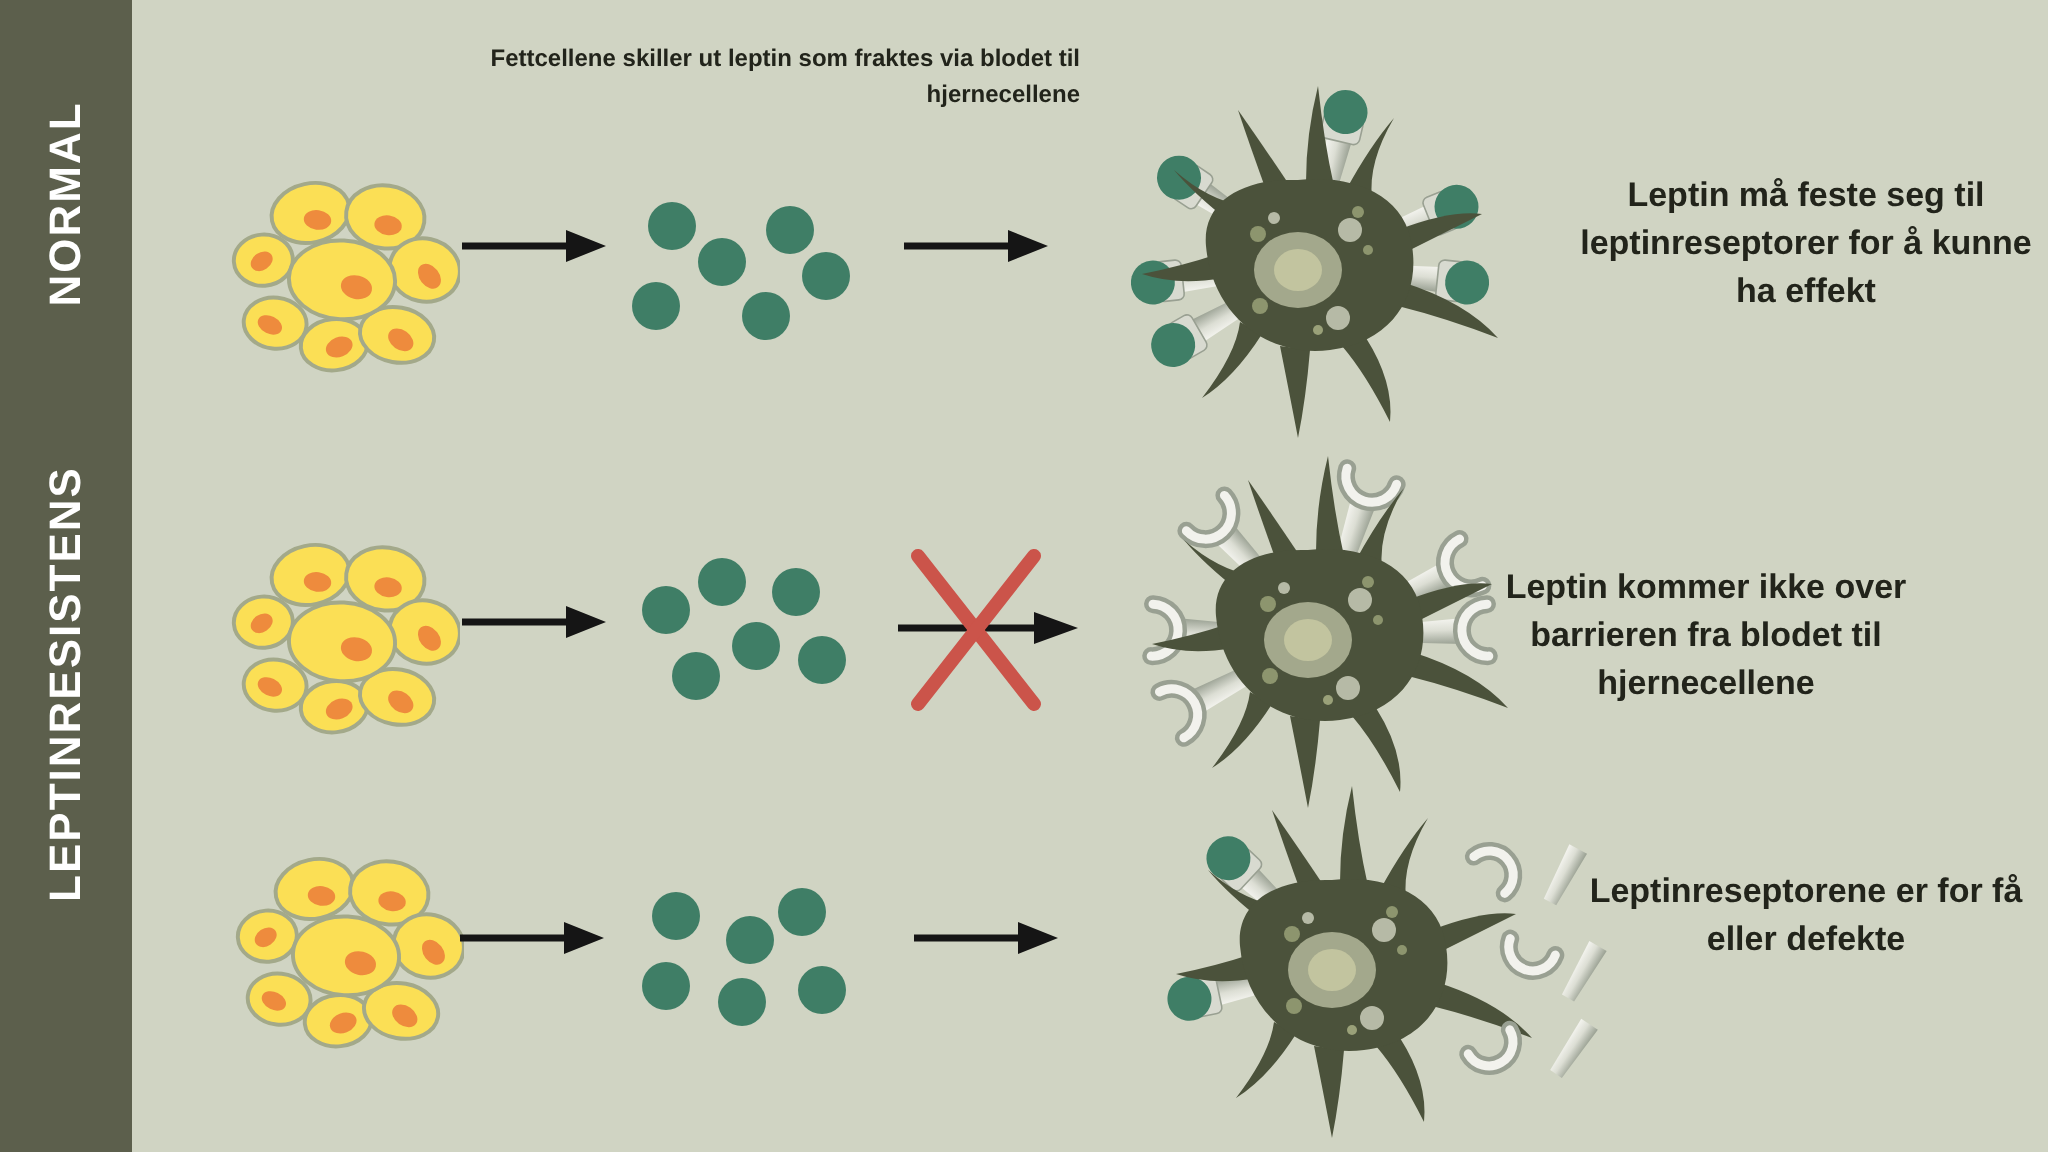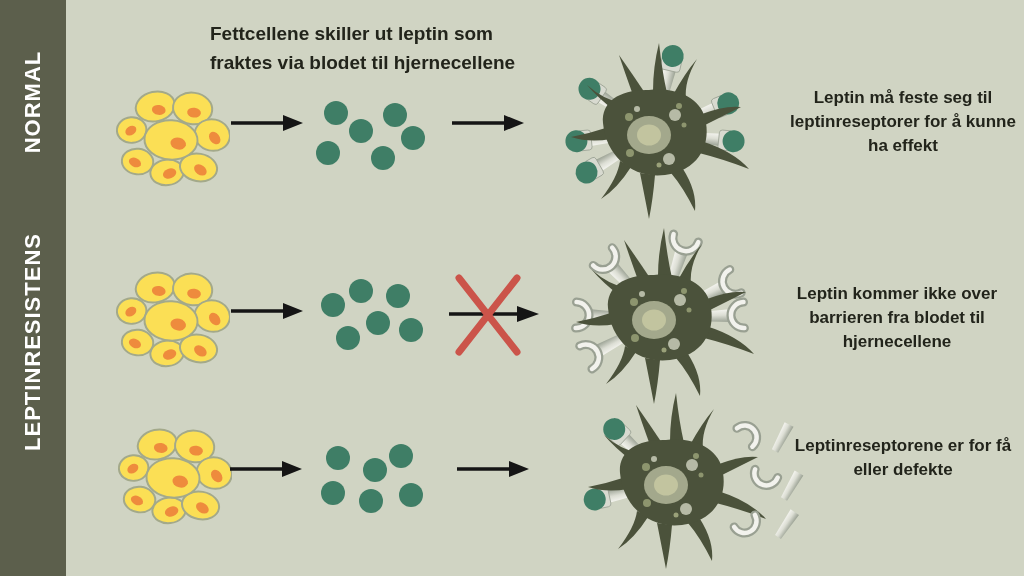--- a/index.html
+++ b/index.html
@@ -32,22 +32,22 @@
   }
   .vlabel{
     position:absolute;left:33px;
     transform:translate(-50%,-50%) rotate(-90deg);
     white-space:nowrap;
     color:var(--sidebar-text);
     font-size:22px;font-weight:700;letter-spacing:1px;
   }
   .caption{
     position:absolute;left:210px;top:20px;width:330px;
-    text-align:left;color:var(--text);
-    font-size:19px;font-weight:700;line-height:1.5;
+    text-align:right;color:var(--text);
+    font-size:12px;font-weight:700;line-height:1.5;
   }
   .annotation{
     position:absolute;width:250px;text-align:center;color:var(--text);
     font-size:17px;font-weight:700;line-height:1.42;
   }
   .fig{position:absolute;display:block;}
   .dot{fill:var(--leptin-dot);}
   .soma-fill{fill:var(--neuron-body);}
   .fatcell{fill:var(--fat-cell);stroke:var(--fat-cell-outline);stroke-width:2;}
   .fatnuc{fill:var(--fat-cell-nucleus);}
@@ -279,21 +279,21 @@
     </svg>
     <svg class="fig" style="left:443px;top:268px" width="110" height="92" viewBox="0 0 110 92">
       <line class="arrow-line" x1="6" y1="46" x2="78" y2="46"></line>
       <polygon class="arrow-head" points="74,38 96,46 74,54"></polygon>
       <line class="xmark" x1="16" y1="10" x2="74" y2="84"></line>
       <line class="xmark" x1="74" y1="10" x2="16" y2="84"></line>
     </svg>
     <svg class="fig" style="left:553px;top:223px" width="220" height="195" viewBox="-107 -95 220 195">
         <use href="#neuron-blocked"></use>
       </svg>
-    <div class="annotation" style="left:772px;top:282px">Leptin kommer ikke over barrieren fra blodet til hjernecellene</div>
+    <div class="annotation" style="left:728px;top:282px">Leptin kommer ikke over barrieren fra blodet til hjernecellene</div>
   </div>
 
   <div>
     <svg class="fig" style="left:114px;top:418px" width="118" height="110" viewBox="0 0 120 110">
         <use href="#fatcells"></use>
       </svg>
     <svg class="fig" style="left:228px;top:459px" width="76" height="20" viewBox="0 0 76 20">
         <use href="#arrow"></use>
       </svg>
     <svg class="fig" style="left:318px;top:443px" width="110" height="75" viewBox="0 0 110 75">

